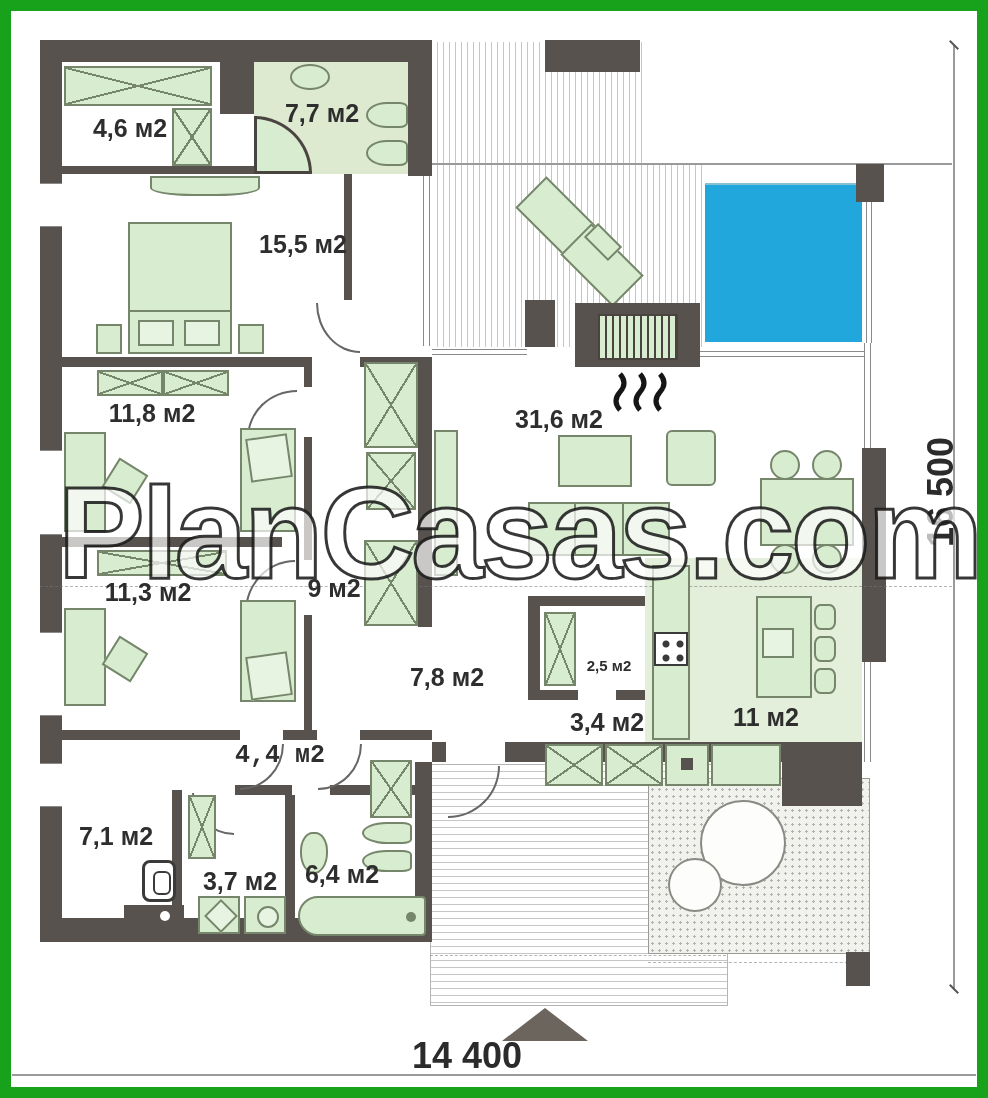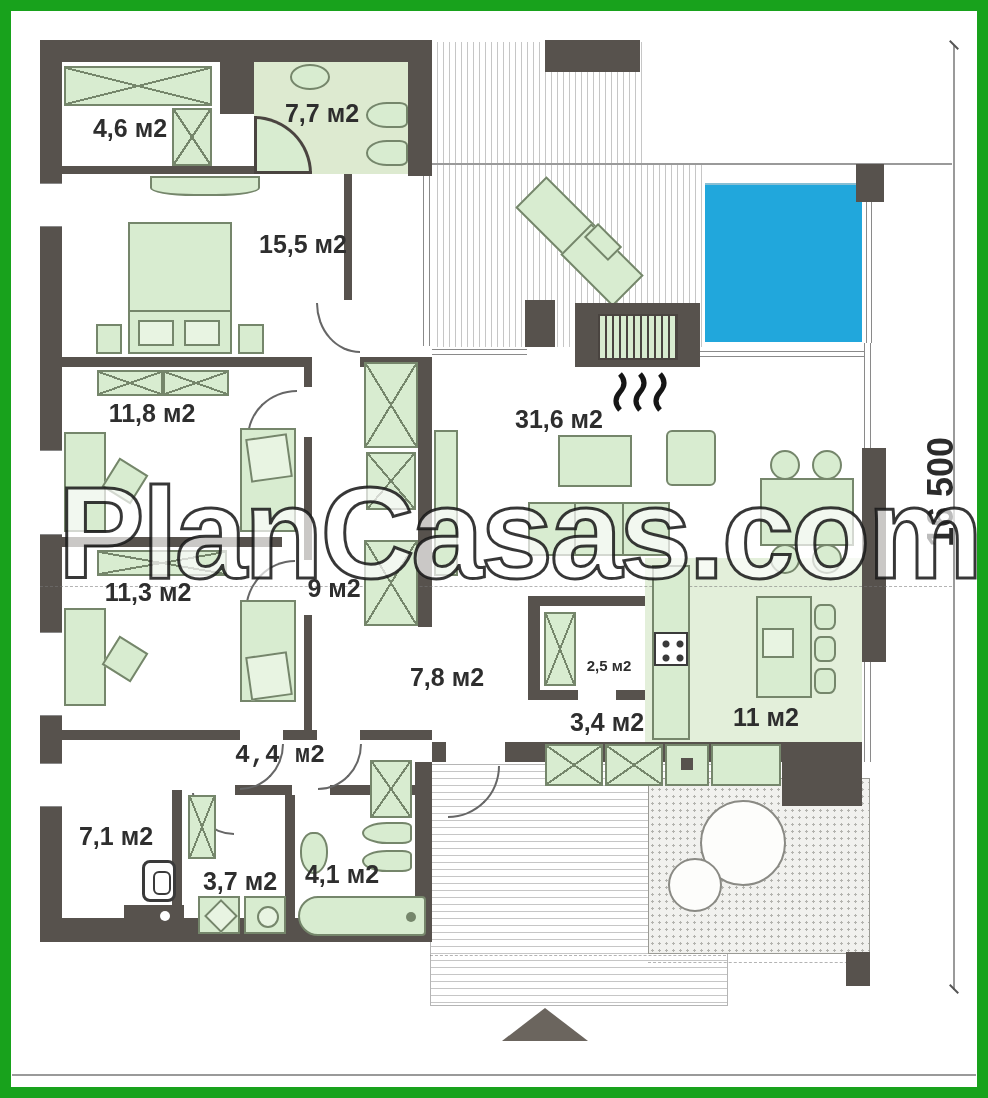--- a/index.html
+++ b/index.html
@@ -235,24 +235,25 @@
   <div class="rlabel" style="left:148px;top:592px;">11,3 м2</div>
   <div class="rlabel" style="left:334px;top:588px;">9 м2</div>
   <div class="rlabel" style="left:559px;top:419px;">31,6 м2</div>
   <div class="rlabel" style="left:609px;top:665px;font-size:15px;">2,5 м2</div>
   <div class="rlabel" style="left:607px;top:722px;">3,4 м2</div>
   <div class="rlabel" style="left:766px;top:717px;">11 м2</div>
   <div class="rlabel" style="left:447px;top:677px;">7,8 м2</div>
   <div class="rlabel" style="left:116px;top:815px;margin-top:21px;">7,1 м2</div>
   <div class="rlabel" style="left:280px;top:755px;font-family:Liberation Mono, monospace;">4,4 м2</div>
   <div class="rlabel" style="left:240px;top:881px;">3,7 м2</div>
-  <div class="rlabel" style="left:342px;top:874px;">4,1 м2</div>
+  <div class="rlabel" style="left:342px;top:874px;">6,4 м2</div>
 
   <div class="dimline" style="left:953px;top:45px;width:2px;height:945px;"></div>
   <div class="dimline" style="left:948px;top:44px;width:12px;height:2px;transform:rotate(45deg);background:#555;"></div>
   <div class="dimline" style="left:948px;top:988px;width:12px;height:2px;transform:rotate(45deg);background:#555;"></div>
   <div class="dimline" style="left:12px;top:1074px;width:964px;height:2px;"></div>
+  <div class="dim" style="left:467px;top:1056px;transform:translate(-50%,-50%);">14 400</div>
   <div class="dim" style="left:941px;top:492px;transform:translate(-50%,-50%) rotate(-90deg);">16 500</div>
 
   <div class="watermark">PlanCasas.com</div>
 
   <div class="frame"></div>
 </div>
 
 </body></html>

